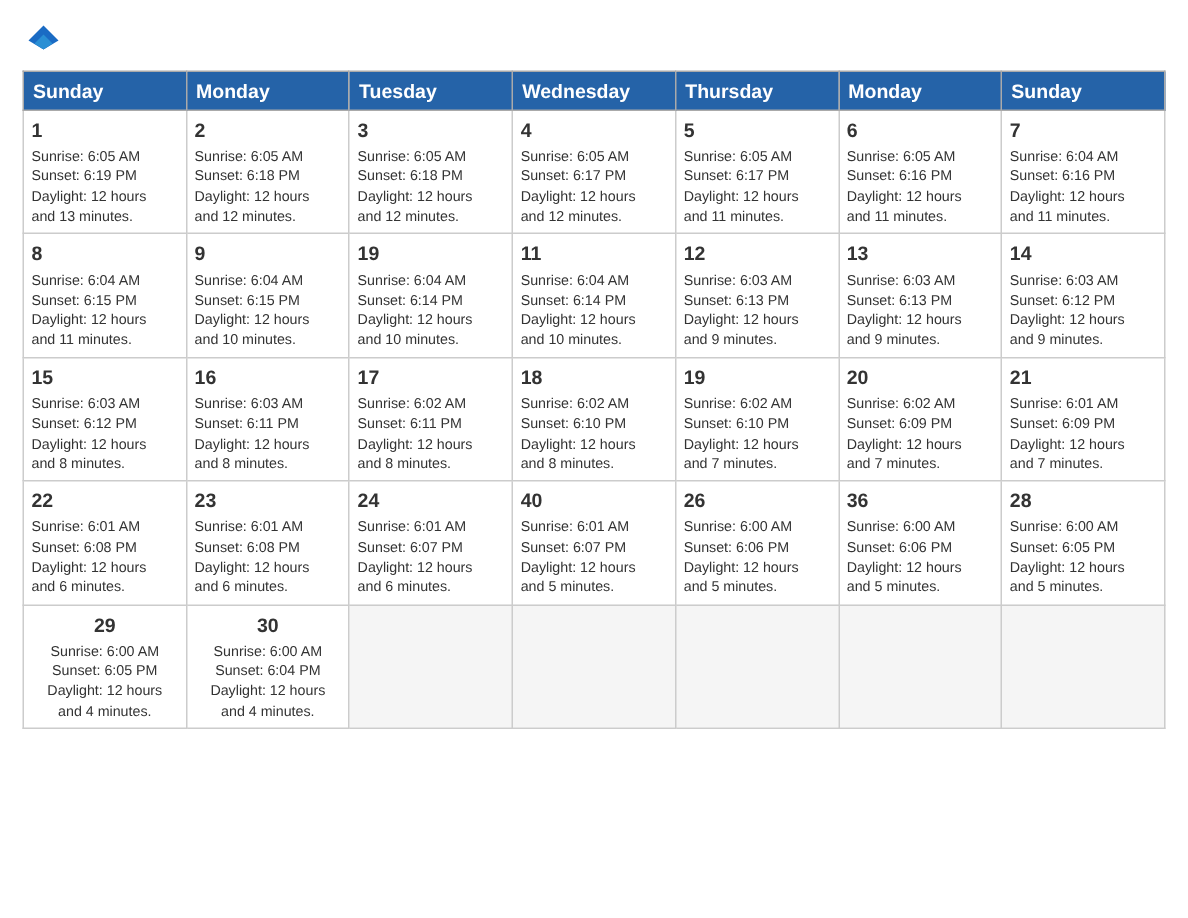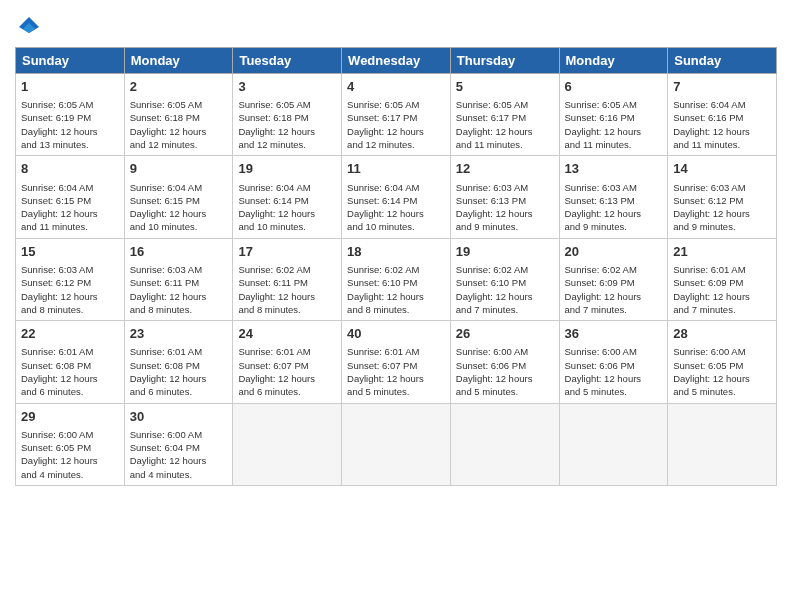--- a/index.html
+++ b/index.html
@@ -75,20 +75,21 @@
       background: #f5f5f5;
     }
     .day-num {
       font-size: 13px;
       font-weight: bold;
       display: block;
       margin-bottom: 2px;
     }
     .last-row td {
       height: 65px;
+      text-align: center;
     }
   </style>
 </head>
 <body>
 
 <div class="container">
   <div class="header">
     <div class="logo">
       <span class="logo-general"></span>
       <svg class="logo-icon" viewBox="0 0 24 24" xmlns="http://www.w3.org/2000/svg">

